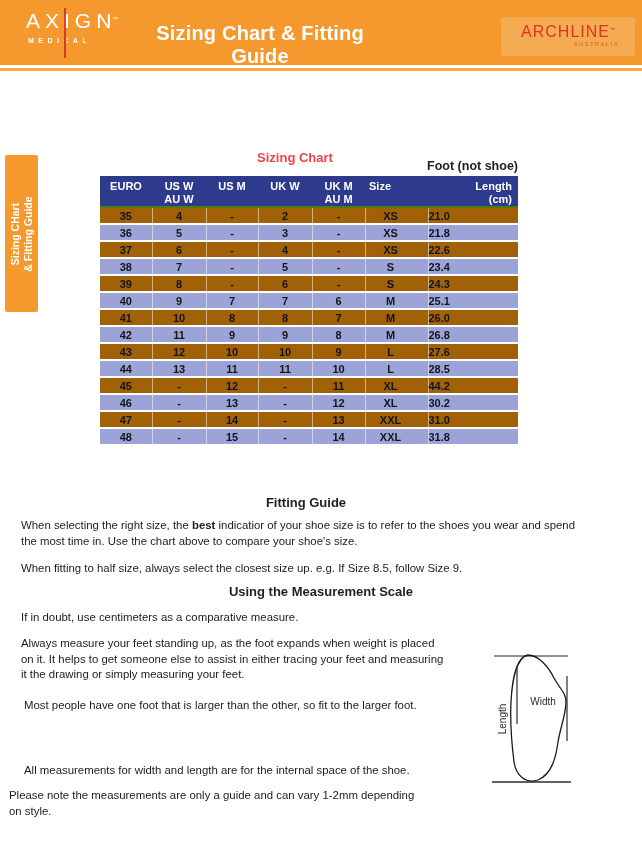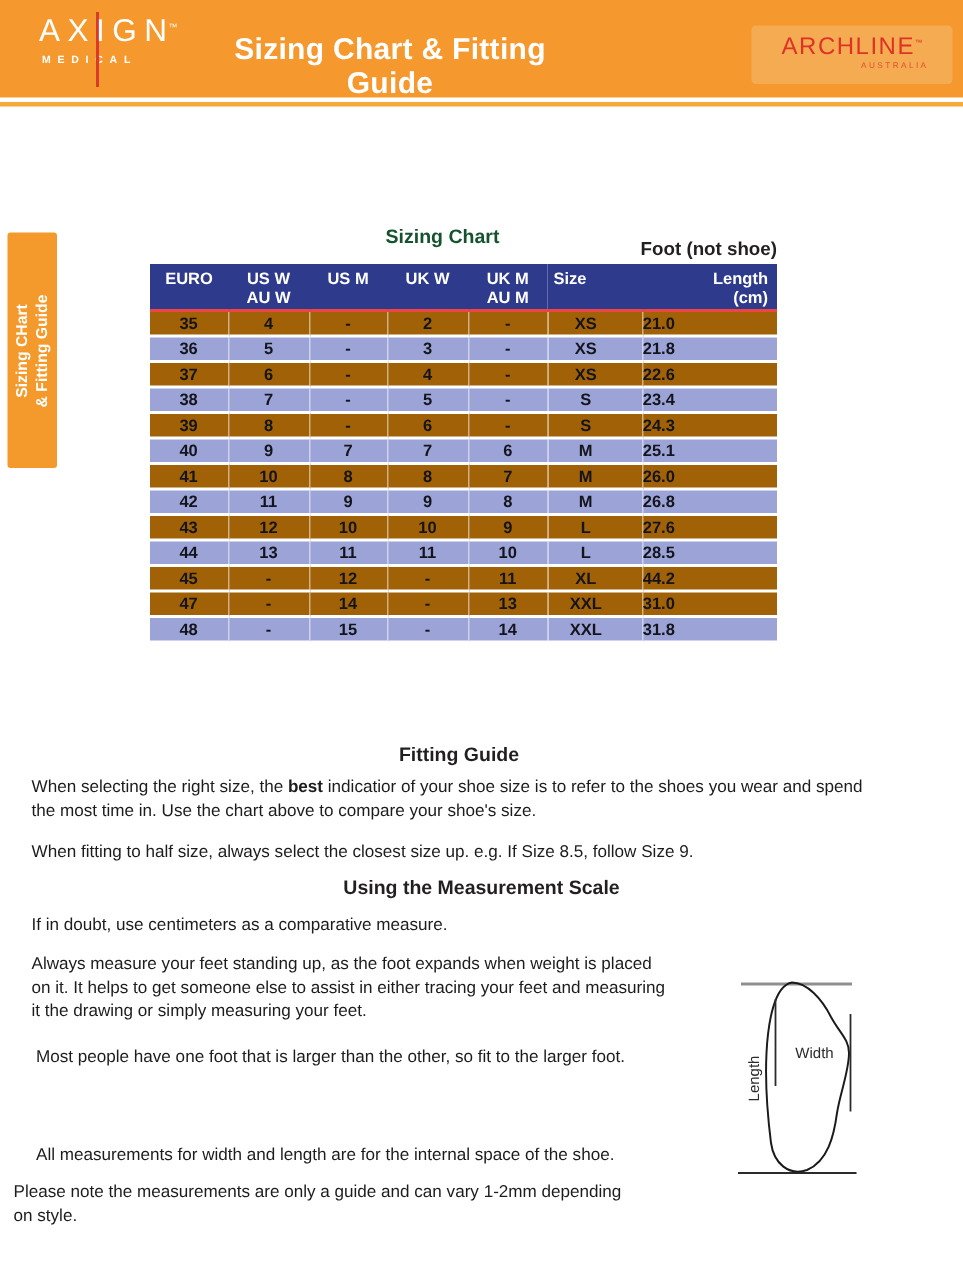--- a/index.html
+++ b/index.html
@@ -27,29 +27,29 @@
   .archline-sub { text-align:right; padding-right:16px; color:#E0522F; font-size:5.5px; letter-spacing:1.6px; margin-top:1px; }
 
   
   .side-tab { position:absolute; left:5px; top:155px; width:33px; height:157px; background:#F49A2D; border-radius:2px; }
   .side-tab-text { position:absolute; left:50%; top:50%; transform:translate(-50%,-50%) rotate(-90deg);
                    color:#ffffff; font-weight:bold; font-size:10.5px; line-height:13px;
                    white-space:pre; text-align:center; }
 
   
   .sizing-title { position:absolute; left:185px; top:150px; width:220px; text-align:center;
-                  font-weight:800; font-size:13px; color:#14532d; }
+                  font-weight:800; font-size:13px; color:#ef4444; }
   .foot-note { position:absolute; left:400px; top:159px; width:118px; text-align:right;
                font-weight:800; font-size:12.5px; color:#231f20; }
 
   .sizing-table { position:absolute; left:100px; top:176px; width:418px;
                   border-collapse:collapse; table-layout:fixed; }
   .sizing-table th { background:#2E3A8B; color:#ffffff; font-weight:bold; font-size:11px;
                      line-height:13px; height:31px; vertical-align:top; padding-top:4px;
-                     text-align:center; white-space:pre-line; border-bottom:2px solid #ef4444; }
+                     text-align:center; white-space:pre-line; border-bottom:2px solid #4d7c0f; }
   .sizing-table td { font-weight:bold; font-size:11px; color:#14141c; text-align:center;
                      height:17px; border-bottom:2px solid #ffffff; }
   .sizing-table td:not(:last-child) { border-right:1px solid rgba(255,255,255,0.5); }
   .row-blue  td { background:#a16207; }
   .row-purple td { background:#9CA4D7; }
   .col0{width:52px} .col1{width:54px} .col2{width:52px} .col3{width:54px} .col4{width:53px}
   .col5{width:63px} .col6{width:90px}
   th.col5{text-align:left; padding-left:4px;margin-top:18px;}
   td.col5{padding-right:12px;}
   th.col6{text-align:right; padding-right:6px;}
@@ -207,20 +207,29 @@
         </tr>
         <tr class="row-blue">
           <td class="col0">45</td>
           <td class="col1">-</td>
           <td class="col2">12</td>
           <td class="col3">-</td>
           <td class="col4">11</td>
           <td class="col5">XL</td>
           <td class="col6">44.2</td>
         </tr>
+        <tr class="row-purple">
+          <td class="col0">46</td>
+          <td class="col1">-</td>
+          <td class="col2">13</td>
+          <td class="col3">-</td>
+          <td class="col4">12</td>
+          <td class="col5">XL</td>
+          <td class="col6">30.2</td>
+        </tr>
         <tr class="row-blue">
           <td class="col0">47</td>
           <td class="col1">-</td>
           <td class="col2">14</td>
           <td class="col3">-</td>
           <td class="col4">13</td>
           <td class="col5">XXL</td>
           <td class="col6">31.0</td>
         </tr>
         <tr class="row-purple">

